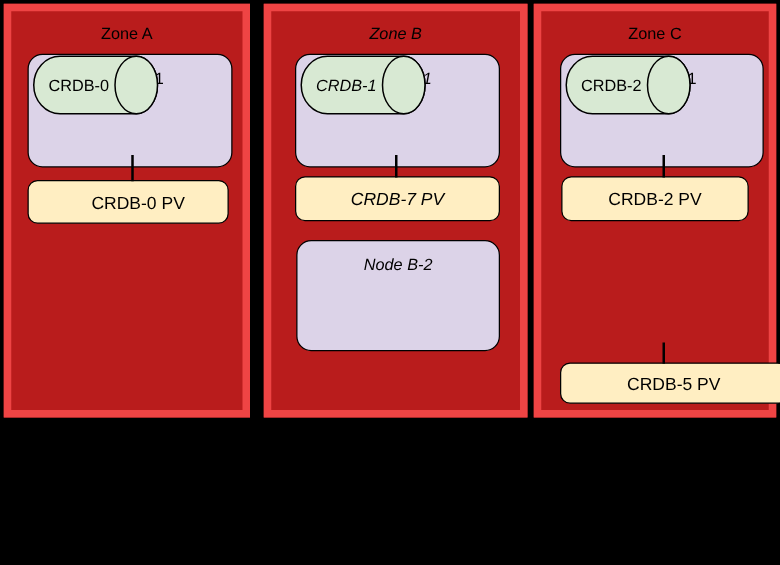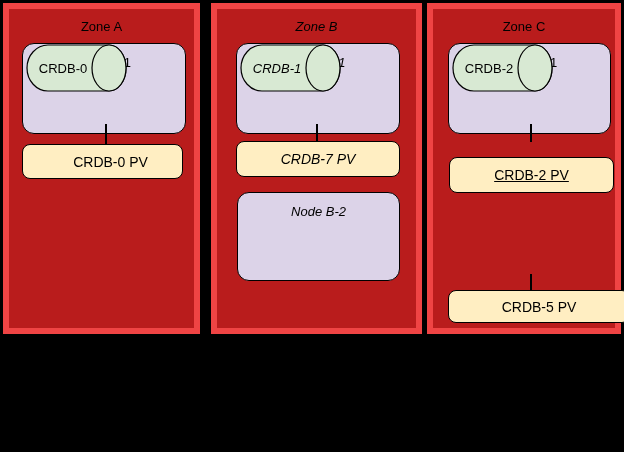--- a/index.html
+++ b/index.html
@@ -89,21 +89,21 @@
 
   
   .zone-b .node-1   { left: 19px; top: 34px;  width: 164px; height: 91px; }
   .zone-b .conn-1   { left: 99px; top: 115px; height: 18px; }
   .zone-b .pv-1     { left: 19px; top: 132px; width: 164px; height: 36px; }
   .zone-b .node-2   { left: 20px; top: 183px; width: 163px; height: 89px; }
 
   
   .zone-c .node-1   { left: 15px; top: 34px;  width: 163px; height: 91px; }
   .zone-c .conn-1   { left: 97px; top: 115px; height: 18px; }
-  .zone-c .pv-1     { left: 16px; top: 148px; width: 165px; height: 36px; text-decoration: underline; }
+  .zone-c .pv-1     { left: 16px; top: 132px; width: 150px; height: 36px; }
   .zone-c .node-2   { left: 15px; top: 185px; width: 165px; height: 86px; }
   .zone-c .cyl-2    { left: 30px; top: 33px; }
   .zone-c .conn-2   { left: 97px; top: 265px; height: 17px; }
   .zone-c .pv-2     { left: 15px; top: 281px; width: 182px; height: 33px; text-align: right; }
 </style>
 </head>
 <body>
 
 <div class="stage">
 

